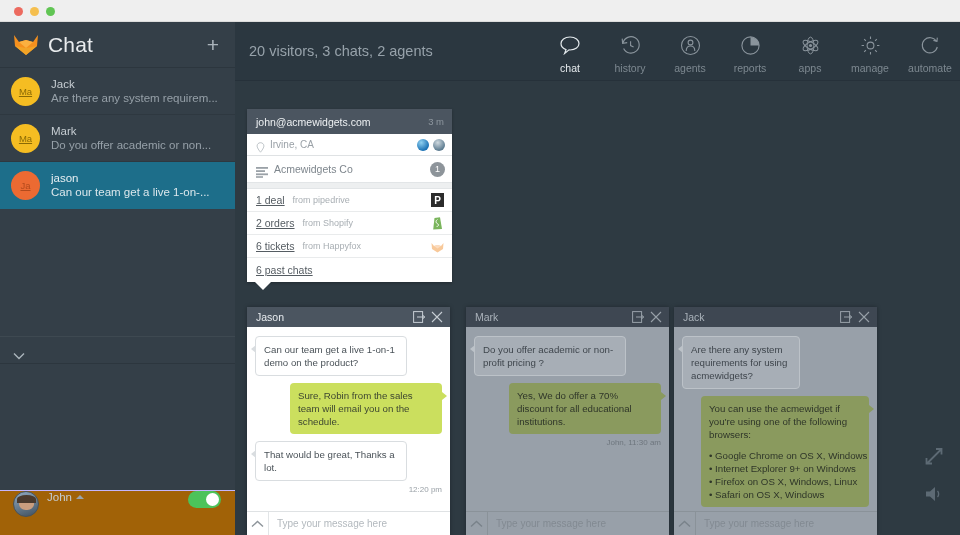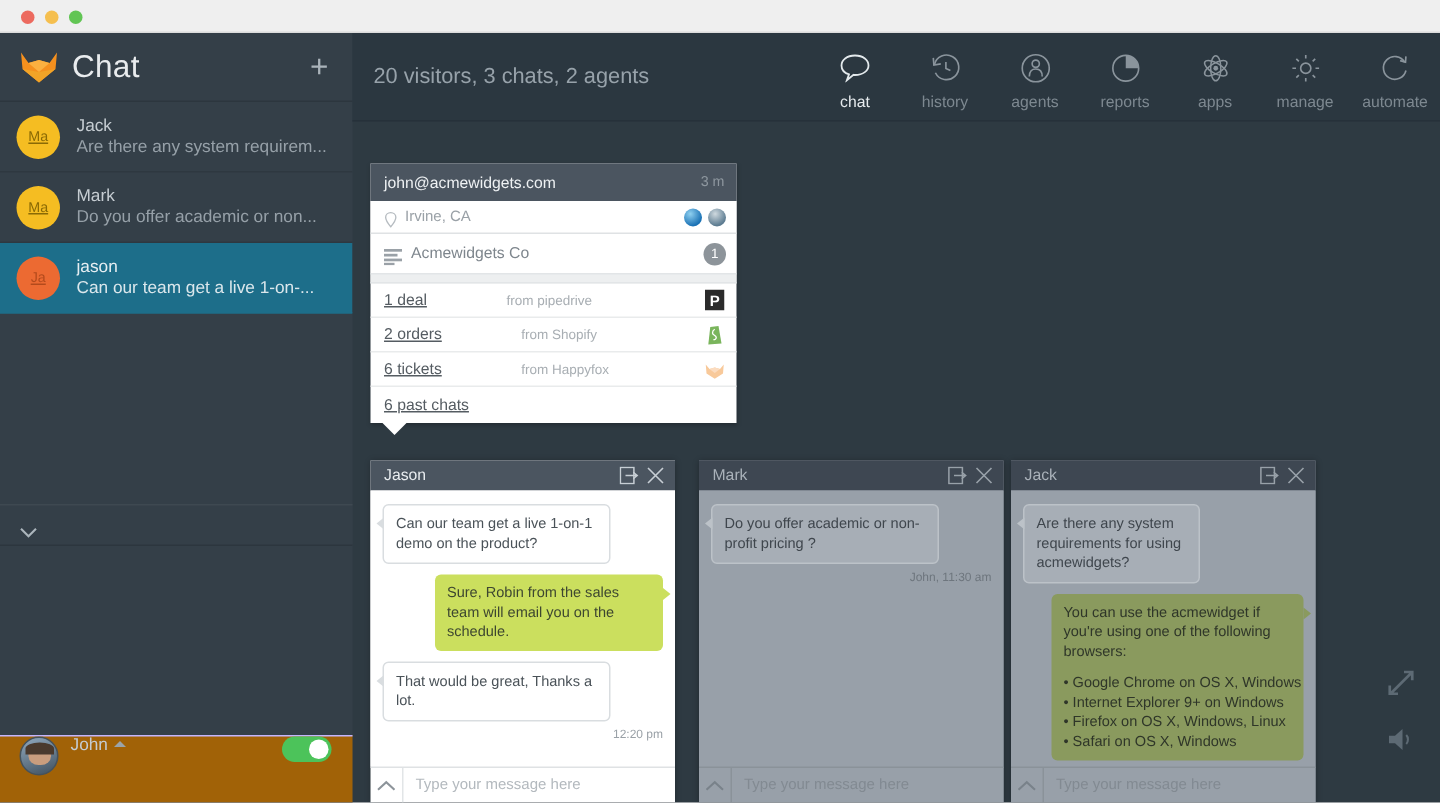--- a/index.html
+++ b/index.html
@@ -146,21 +146,21 @@
   }
   .navbtn .ic { height: 26px; display: flex; align-items: center; justify-content: center; }
   .navbtn .nm {
     font-size: 10.5px; color: #7d8890; margin-top: 4px;
   }
   .navbtn.active .nm { color: #e6ebee; }
 
   
   .vcard {
     position: absolute; left: 247px; top: 109px;
-    width: 244px;
+    width: 205px;
     background: #fff;
     box-shadow: 0 1px 3px rgba(0,0,0,.25);
   }
   .vcard-head {
     height: 25px; background: #4b5560;
     display: flex; align-items: center;
     padding: 0 8px 0 9px;
   }
   .vcard-email { font-size: 10.5px; color: #eef1f3; flex: 1; }
   .vcard-time { font-size: 9.5px; color: #8e979f; }
@@ -185,21 +185,20 @@
   .countpill {
     width: 15px; height: 15px; border-radius: 50%;
     background: #8d949a; color: #fff; font-size: 9px;
     display: flex; align-items: center; justify-content: center;
   }
   .vsep { height: 7px; background: #edeff0; border-top: 1px solid #e2e5e7; border-bottom: 1px solid #e2e5e7; }
   .drow {
     height: 23px; display: flex; align-items: center;
     padding: 0 8px 0 9px;
     border-bottom: 1px solid #e9ebec;
-    gap: 45px;
   }
   .dlink {
     font-size: 10.5px; color: #555c62;
     text-decoration: underline; cursor: pointer;
   }
   .dsrc { font-size: 9px; color: #a8aeb3; margin-left: 8px; flex: 1; }
   .srcicon { width: 13px; height: 14px; }
   .drow.last { border-bottom: none; height: 24px; }
   .vcard-tail {
     position: absolute; left: 8px; bottom: -8px;
@@ -570,20 +569,23 @@
       <span class="cw-btn">
         <svg viewBox="0 0 12 12" width="12" height="12">
             <path d="M1 1 L11 11 M11 1 L1 11" stroke="#98a1a9" stroke-width="1.1"></path>
           </svg>
       </span>
     </div>
     <div class="cw-body">
       <div class="bub-wrap in">
         <div class="bub in">Do you offer academic or non-profit pricing ?</div>
       </div>
+      <div class="bub-wrap out">
+        <div class="bub out">Yes, We do offer a 70% discount for all educational institutions.</div>
+      </div>
       <div class="stamp">John, 11:30 am</div>
     </div>
     <div class="cw-foot">
       <span class="foot-arrow">
         <svg viewBox="0 0 13 8" width="13" height="8">
             <path d="M1 6.5 L6.5 1.5 L12 6.5" fill="none" stroke="#79828a" stroke-width="1.4"></path>
           </svg>
       </span>
       <input class="msg-input" placeholder="Type your message here" style="">
     </div>

